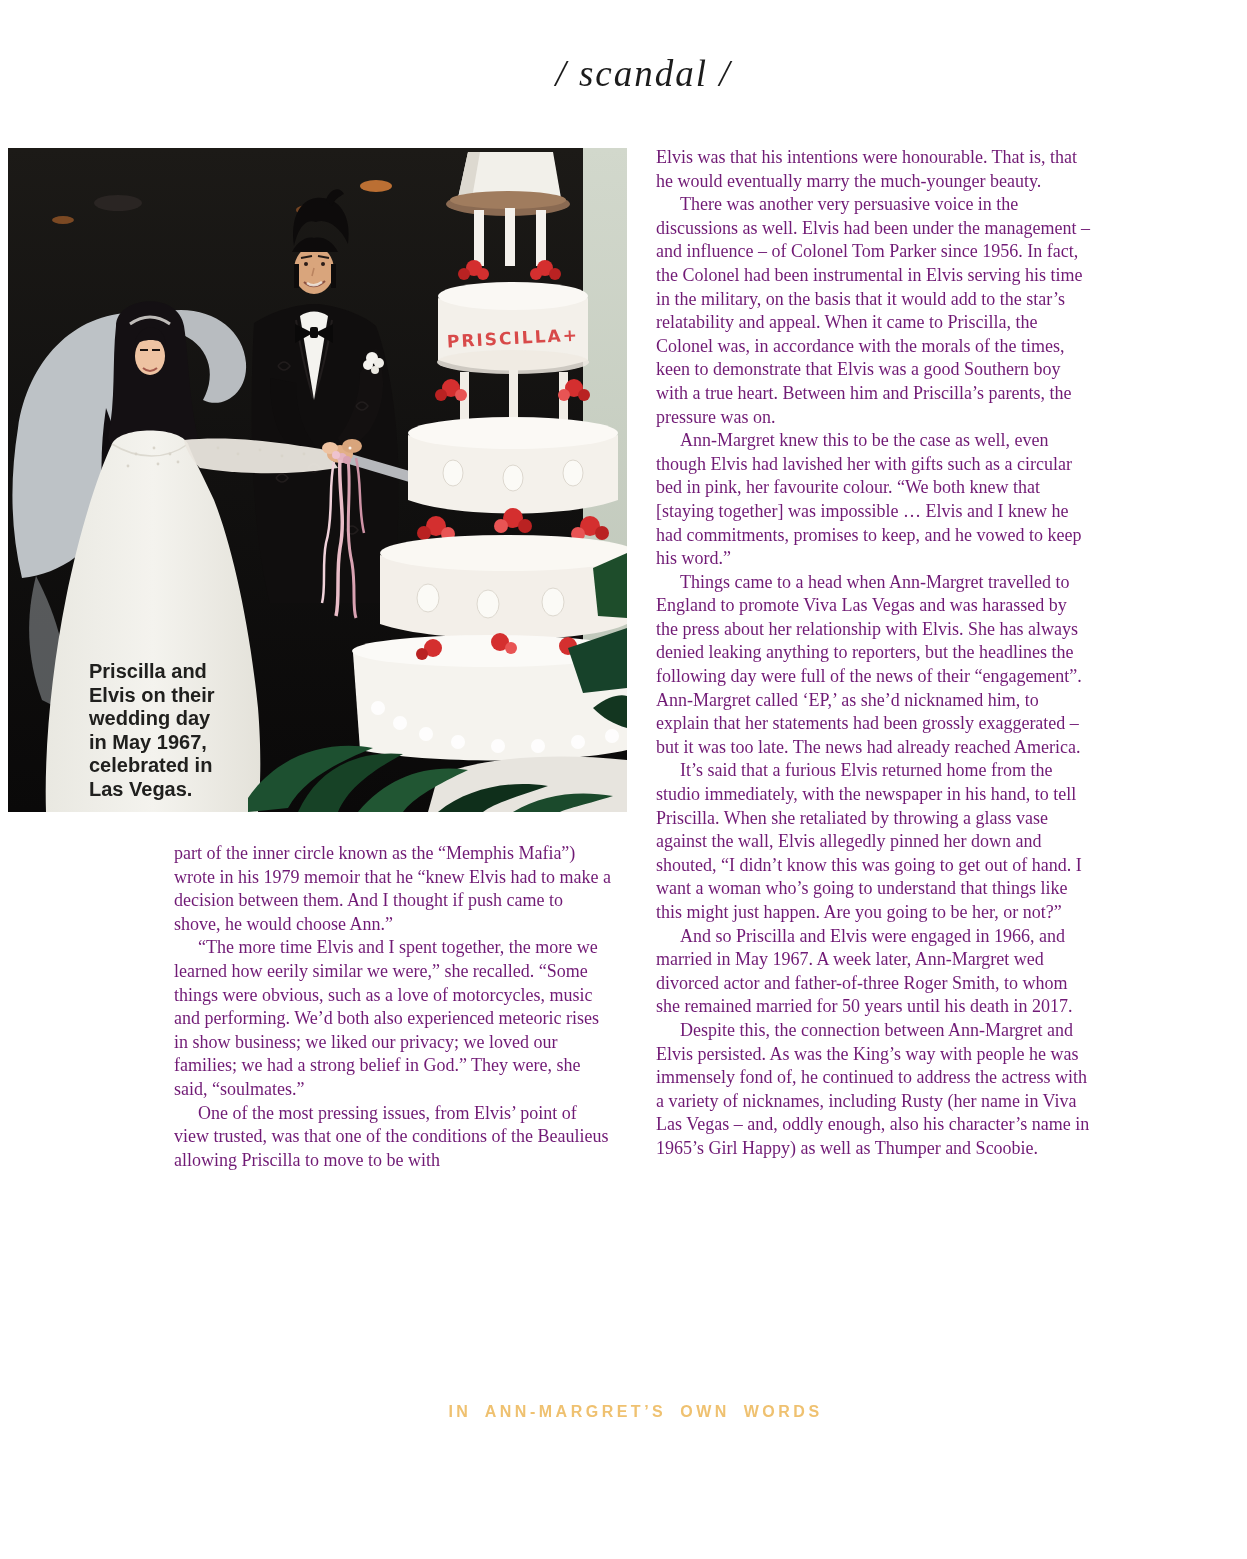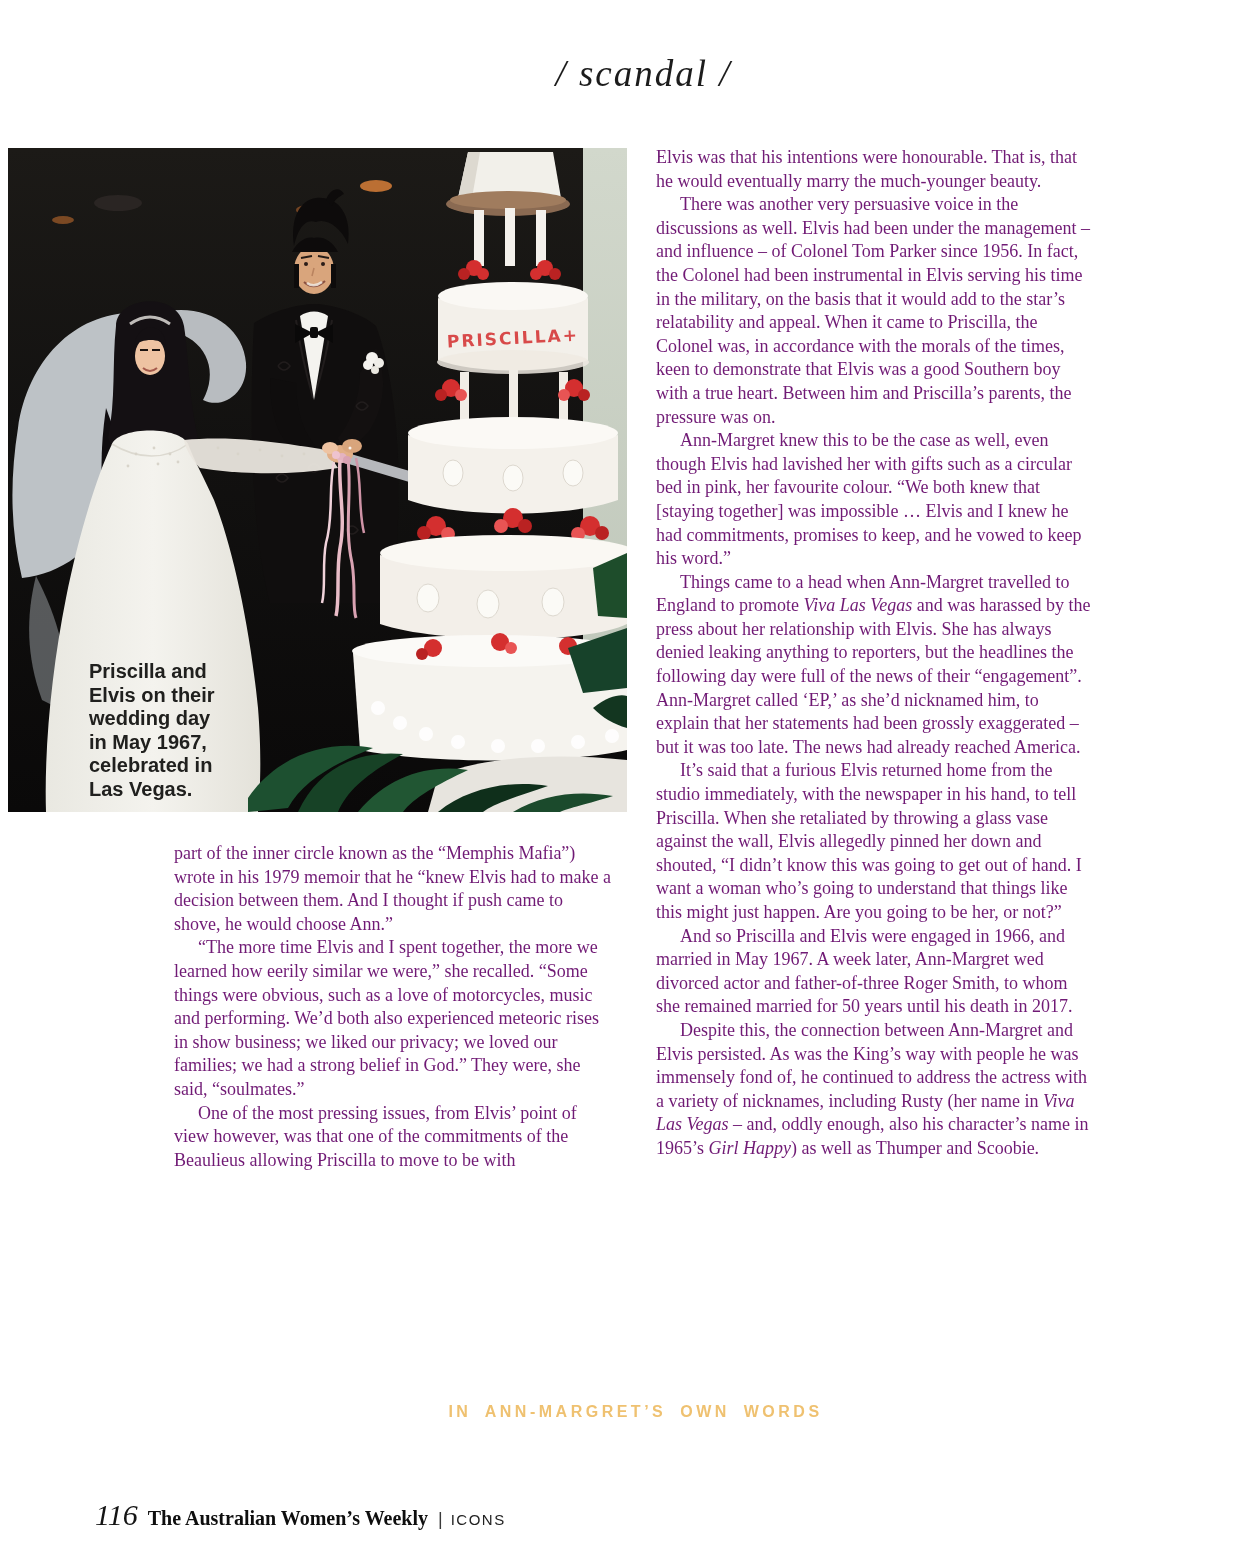--- a/index.html
+++ b/index.html
@@ -15,21 +15,21 @@
   .photo-caption{position:absolute;left:81px;top:512px;width:190px;
         font-family:"Liberation Sans",sans-serif;font-weight:bold;font-size:20px;
         line-height:23.5px;color:#20201e;white-space:pre-line;}
 
   .col{position:absolute;width:437px;font-size:18px;line-height:23.6px;color:#701a75;
         font-family:"Liberation Serif",serif;text-align:left;}
   .col-left{left:174px;top:842px;}
   .col-right{left:656px;top:146px;}
   .col p.para{margin:0;}
   .col p.indent{text-indent:24px;}
-  .col .it{font-style:italic;}
+  .col .it{}
 
   .kicker{position:absolute;top:1403px;left:0;width:100%;text-align:center;
         font-family:"Liberation Sans",sans-serif;font-weight:bold;font-size:16px;
         letter-spacing:3.5px;word-spacing:6px;color:#efc170;margin-left:12px;}
   .pullquote{position:absolute;top:1430px;left:0;width:100%;text-align:center;}
   .pullquote .pq-inner{display:inline-block;transform:scaleX(.87);transform-origin:50% 50%;
         white-space:nowrap;font-family:"Liberation Serif",serif;font-size:41px;
         letter-spacing:-0.5px;color:#262626;}
 
   .footer{position:absolute;left:95px;top:1498px;display:flex;align-items:baseline;}
@@ -252,34 +252,28 @@
 Elvis on their
 wedding day
 in May 1967,
 celebrated in
 Las Vegas.</div>
   </div>
 
   <div class="col col-left">
       <p class="para"><span>part of the inner circle known as the “Memphis Mafia”) wrote in his 1979 memoir that he “knew Elvis had to make a decision between them. And I thought if push came to shove, he would choose Ann.”</span></p>
       <p class="para indent"><span>“The more time Elvis and I spent together, the more we learned how eerily similar we were,” she recalled. “Some things were obvious, such as a love of motorcycles, music and performing. We’d both also experienced meteoric rises in show business; we liked our privacy; we loved our families; we had a strong belief in God.” They were, she said, “soulmates.”</span></p>
-      <p class="para indent"><span>One of the most pressing issues, from Elvis’ point of view however, was that one of the commitments of the Beaulieus allowing Priscilla to move to be with</span></p>
+      <p class="para indent"><span>One of the most pressing issues, from Elvis’ point of view trusted, was that one of the conditions of the Beaulieus allowing Priscilla to move to be with</span></p>
     </div>
   <div class="col col-right">
       <p class="para"><span>Elvis was that his intentions were honourable. That is, that he would eventually marry the much-younger beauty.</span></p>
       <p class="para indent"><span>There was another very persuasive voice in the discussions as well. Elvis had been under the management – and influence – of Colonel Tom Parker since 1956. In fact, the Colonel had been instrumental in Elvis serving his time in the military, on the basis that it would add to the star’s relatability and appeal. When it came to Priscilla, the Colonel was, in accordance with the morals of the times, keen to demonstrate that Elvis was a good Southern boy with a true heart. Between him and Priscilla’s parents, the pressure was on.</span></p>
       <p class="para indent"><span>Ann-Margret knew this to be the case as well, even though Elvis had lavished her with gifts such as a circular bed in pink, her favourite colour. “We both knew that [staying together] was impossible … Elvis and I knew he had commitments, promises to keep, and he vowed to keep his word.”</span></p>
       <p class="para indent"><span>Things came to a head when Ann-Margret travelled to England to promote </span><span class="it">Viva Las Vegas</span><span> and was harassed by the press about her relationship with Elvis. She has always denied leaking anything to reporters, but the headlines the following day were full of the news of their “engagement”. Ann-Margret called ‘EP,’ as she’d nicknamed him, to explain that her statements had been grossly exaggerated – but it was too late. The news had already reached America.</span></p>
       <p class="para indent"><span>It’s said that a furious Elvis returned home from the studio immediately, with the newspaper in his hand, to tell Priscilla. When she retaliated by throwing a glass vase against the wall, Elvis allegedly pinned her down and shouted, “I didn’t know this was going to get out of hand. I want a woman who’s going to understand that things like this might just happen. Are you going to be her, or not?”</span></p>
       <p class="para indent"><span>And so Priscilla and Elvis were engaged in 1966, and married in May 1967. A week later, Ann-Margret wed divorced actor and father-of-three Roger Smith, to whom she remained married for 50 years until his death in 2017.</span></p>
       <p class="para indent"><span>Despite this, the connection between Ann-Margret and Elvis persisted. As was the King’s way with people he was immensely fond of, he continued to address the actress with a variety of nicknames, including Rusty (her name in </span><span class="it">Viva Las Vegas</span><span> – and, oddly enough, also his character’s name in 1965’s </span><span class="it">Girl Happy</span><span>) as well as Thumper and Scoobie.</span></p>
     </div>
 
   <div class="kicker">IN ANN-MARGRET’S OWN WORDS</div>
 
-  <div class="footer">
-    <span class="pagenum">116</span>
-    <span class="mag">The Australian Women’s Weekly</span>
-    <span class="sep">|</span>
-    <span class="icons">ICONS</span>
-  </div>
 
 </div>
 
 </body></html>

